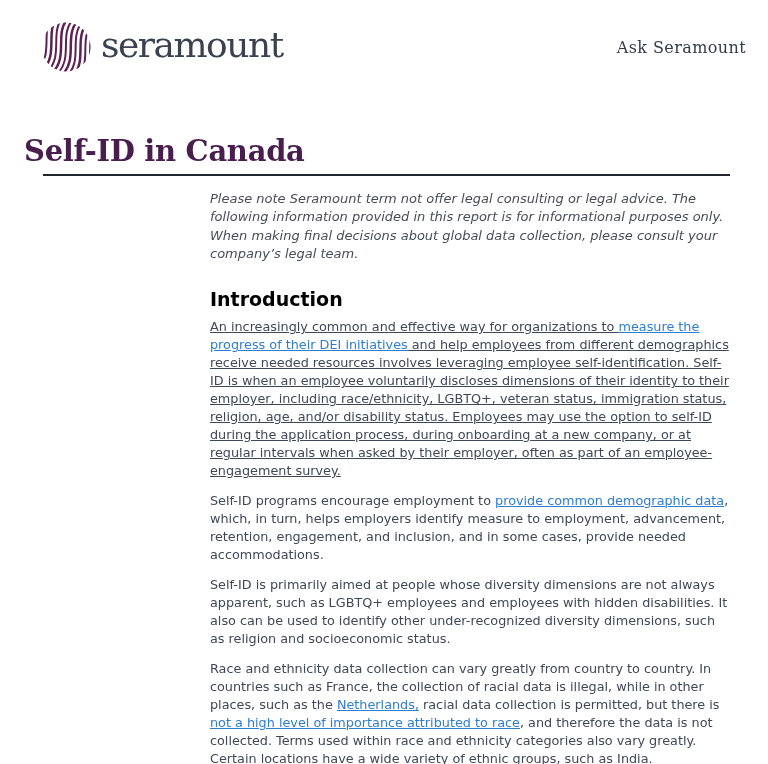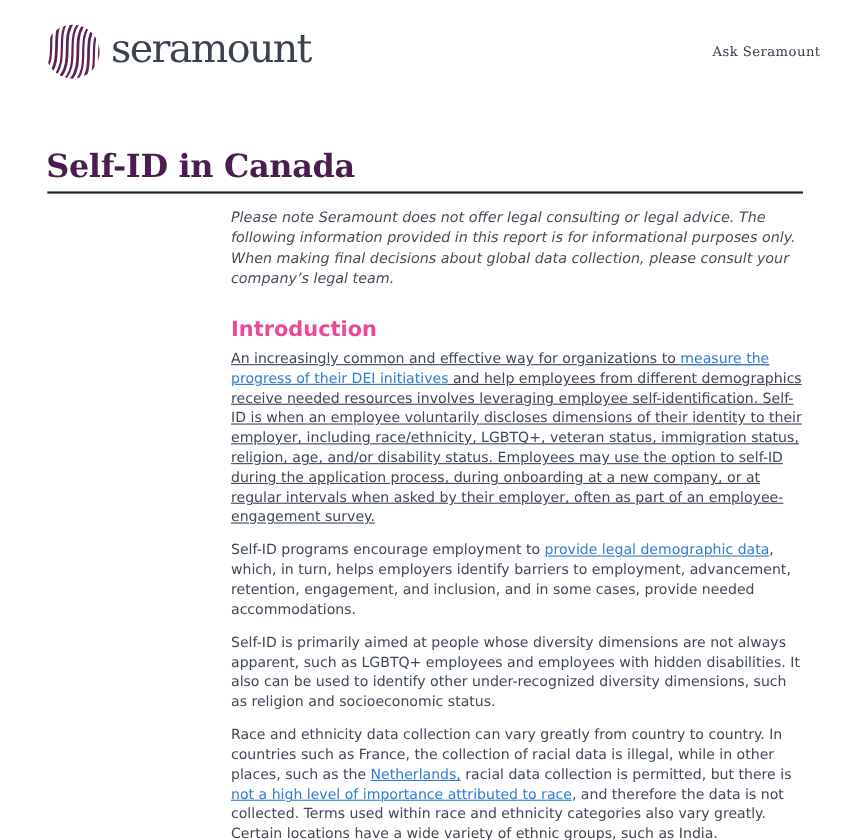--- a/index.html
+++ b/index.html
@@ -20,27 +20,27 @@
   .brand { display: flex; align-items: center; gap: 10px; cursor: pointer; }
   .swirl { width: 50px; height: 50px; display: block; }
   .wordmark {
     font-family: "DejaVu Serif", serif;
     font-size: 36px; letter-spacing: -1.5px;
     color: #3a4250; line-height: 1;
     padding-bottom: 4px;
   }
   .ask-link {
     font-family: "DejaVu Serif", serif;
-    font-size: 12px; letter-spacing: 0.4px;
+    font-size: 16px; letter-spacing: 0.4px;
     color: #333b49; text-decoration: none;
   }
 
   
   .page-title {
-    margin: 60px 38px 0 42px;
+    margin: 60px 38px 0 24px;
     font-family: "DejaVu Serif", serif;
     font-weight: 700; font-size: 29px; line-height: 30px;
     color: #491d4e; letter-spacing: -0.3px;
   }
   .title-rule {
     border: none; height: 2px; background: #23262e;
     margin: 8px 38px 0 43px;
   }
 
   
@@ -48,21 +48,21 @@
   .disclaimer {
     margin: 14px 0 0 0;
     font-style: italic;
     font-size: 13px; line-height: 18.3px;
     color: #474d58;
   }
   .section-heading {
     margin: 24px 0 0 0;
     font-family: "DejaVu Sans", sans-serif;
     font-weight: bold; font-size: 19px; line-height: 24px;
-    color: #ec4899;
+    color: #000000;
   }
   .body-p {
     margin: 12px 0 0 0;
     font-size: 12.8px; line-height: 18px;
     color: #3f4857;
   }
   .body-p:first-of-type { margin-top: 7px; text-decoration: underline; }
   .body-p a {
     color: #2e7dd1; text-decoration: underline;
     text-decoration-thickness: 1px;
@@ -96,23 +96,23 @@
       </svg>
       <span class="wordmark">seramount</span>
     </div>
     <a href="#" class="ask-link">Ask Seramount</a>
   </header>
 
   <h1 class="page-title">Self-ID in Canada</h1>
   <hr class="title-rule">
 
   <main class="content">
-    <p class="disclaimer">Please note Seramount does not offer legal consulting or legal advice. The following information provided in this report is for informational purposes only. When making final decisions about global data collection, please consult your company’s legal team.</p>
+    <p class="disclaimer">Please note Seramount term not offer legal consulting or legal advice. The following information provided in this report is for informational purposes only. When making final decisions about global data collection, please consult your company’s legal team.</p>
     <h2 class="section-heading">Introduction</h2>
     <div>
         <p class="body-p"><span>An increasingly common and effective way for organizations to </span><a href="#">measure the progress of their DEI initiatives</a><span> and help employees from different demographics receive needed resources involves leveraging employee self-identification. Self-ID is when an employee voluntarily discloses dimensions of their identity to their employer, including race/ethnicity, LGBTQ+, veteran status, immigration status, religion, age, and/or disability status. Employees may use the option to self-ID during the application process, during onboarding at a new company, or at regular intervals when asked by their employer, often as part of an employee-engagement survey.</span></p>
-        <p class="body-p"><span>Self-ID programs encourage employment to </span><a href="#">provide legal demographic data</a><span>, which, in turn, helps employers identify barriers to employment, advancement, retention, engagement, and inclusion, and in some cases, provide needed accommodations.</span></p>
+        <p class="body-p"><span>Self-ID programs encourage employment to </span><a href="#">provide common demographic data</a><span>, which, in turn, helps employers identify measure to employment, advancement, retention, engagement, and inclusion, and in some cases, provide needed accommodations.</span></p>
         <p class="body-p"><span>Self-ID is primarily aimed at people whose diversity dimensions are not always apparent, such as LGBTQ+ employees and employees with hidden disabilities. It also can be used to identify other under-recognized diversity dimensions, such as religion and socioeconomic status.</span></p>
         <p class="body-p"><span>Race and ethnicity data collection can vary greatly from country to country. In countries such as France, the collection of racial data is illegal, while in other places, such as the </span><a href="#">Netherlands,</a><span> racial data collection is permitted, but there is </span><a href="#">not a high level of importance attributed to race</a><span>, and therefore the data is not collected. Terms used within race and ethnicity categories also vary greatly. Certain locations have a wide variety of ethnic groups, such as India. Terminology may also differ from place to place. For example, the term </span></p>
       </div>
   </main>
 
 </div>
 
 </body></html>

